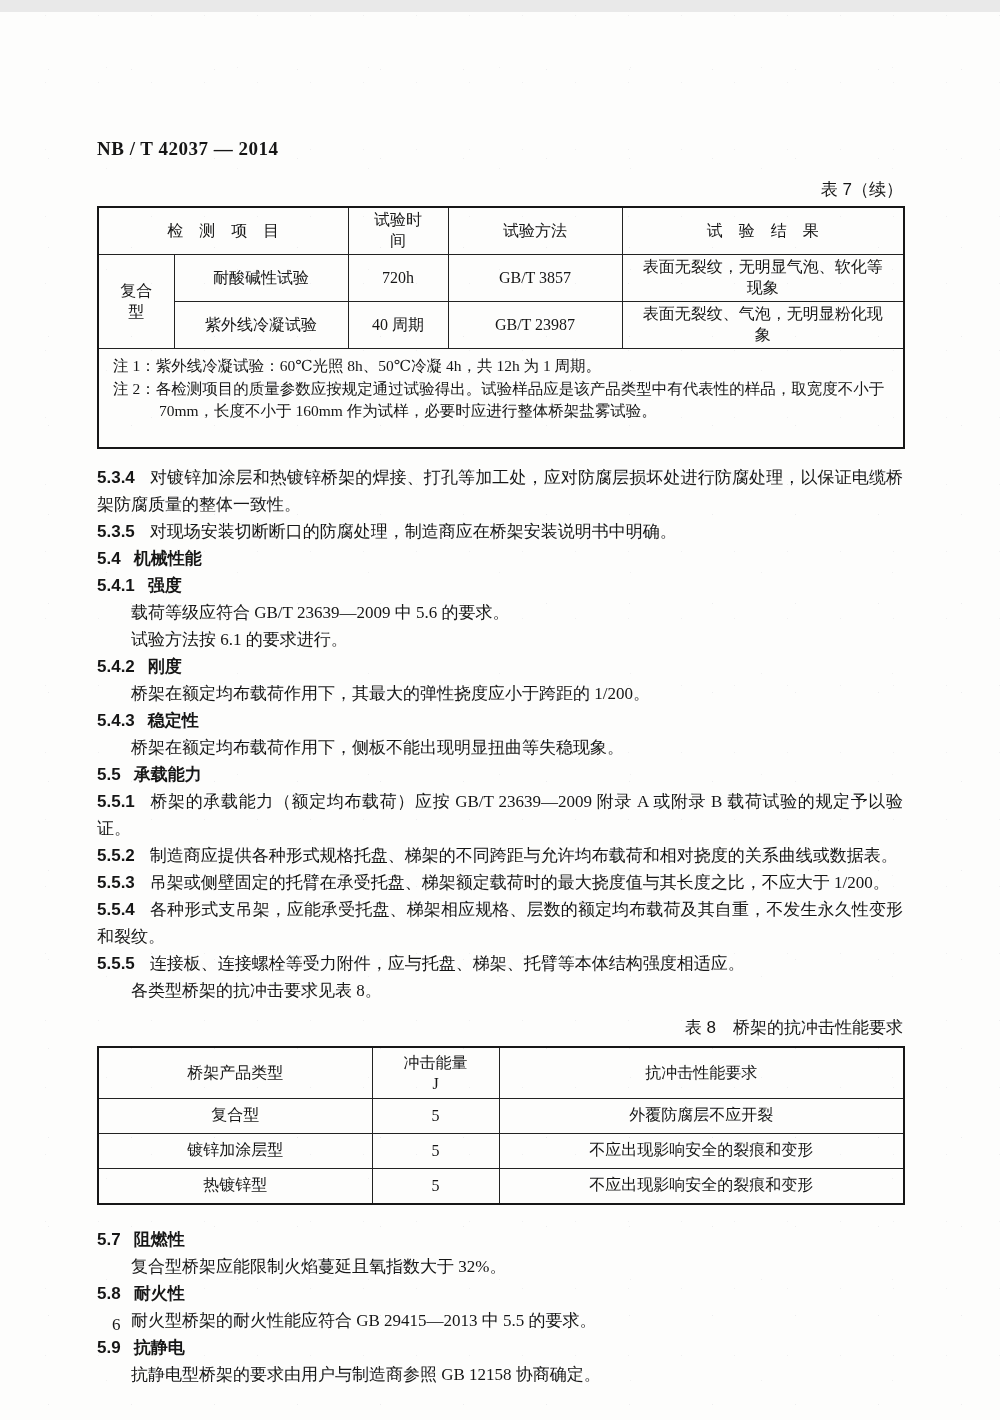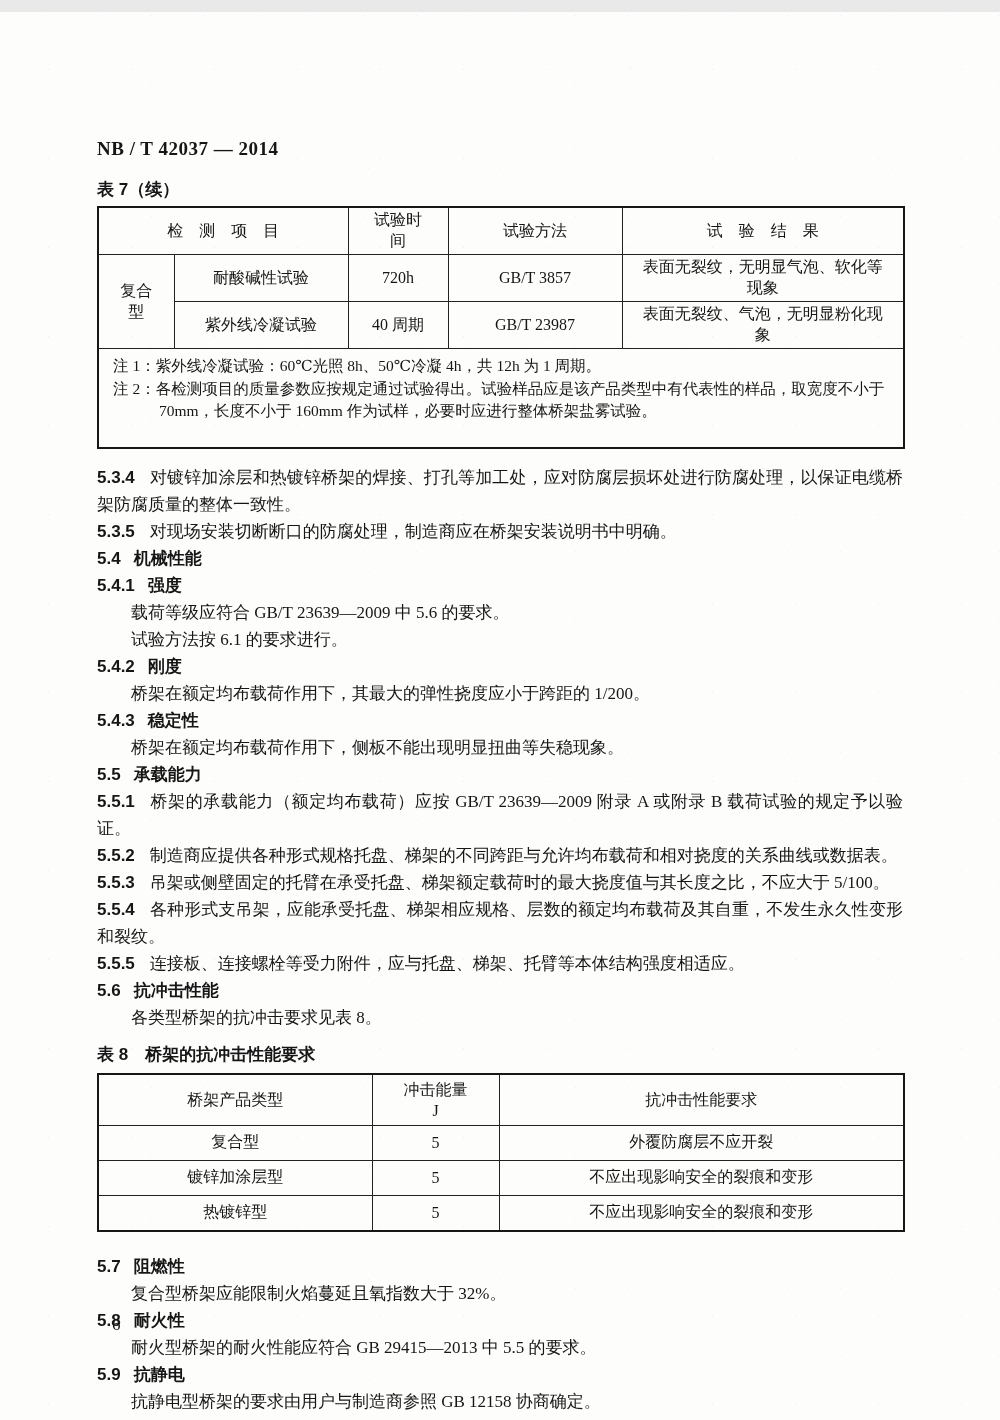--- a/index.html
+++ b/index.html
@@ -19,23 +19,23 @@
     overflow:hidden;
     box-sizing:border-box;
     padding:126px 97px 0 97px;
   }
   .content{width:806px;}
   .doc-number{
     font-family:"Liberation Serif","DejaVu Serif",serif;
     font-weight:bold;font-size:19px;letter-spacing:0.5px;
   }
   .table-caption{
-    text-align:left;
+    text-align:right;
     font-family:"Liberation Sans","DejaVu Sans",sans-serif;
-    font-weight:bold;font-size:17px;
+    font-weight:normal;font-size:17px;
   }
   .cap7{margin:18px 0 5px 0;}
   .cap8{margin:12px 0 7px 0;}
   table{border-collapse:collapse;table-layout:fixed;width:806px;
         border:2px solid #171717;}
   td{border:1px solid #222;text-align:center;vertical-align:middle;
      font-size:16px;padding:2px 18px;overflow:hidden;}
   .t7 .head td{height:38px;}
   .t7 .row td{height:30px;}
   .t8 .head td{height:46px;line-height:21px;}
@@ -118,24 +118,23 @@
       <p class="heading"><span class="cnum">5.4.1</span><span>强度</span></p>
       <p class="body-ind">载荷等级应符合 GB/T 23639—2009 中 5.6 的要求。</p>
       <p class="body-ind">试验方法按 6.1 的要求进行。</p>
       <p class="heading"><span class="cnum">5.4.2</span><span>刚度</span></p>
       <p class="body-ind">桥架在额定均布载荷作用下，其最大的弹性挠度应小于跨距的 1/200。</p>
       <p class="heading"><span class="cnum">5.4.3</span><span>稳定性</span></p>
       <p class="body-ind">桥架在额定均布载荷作用下，侧板不能出现明显扭曲等失稳现象。</p>
       <p class="heading"><span class="cnum">5.5</span><span>承载能力</span></p>
       <p class="clause"><span class="cnum">5.5.1</span><span>桥架的承载能力（额定均布载荷）应按 GB/T 23639—2009 附录 A 或附录 B 载荷试验的规定予以验证。</span></p>
       <p class="clause"><span class="cnum">5.5.2</span><span>制造商应提供各种形式规格托盘、梯架的不同跨距与允许均布载荷和相对挠度的关系曲线或数据表。</span></p>
-      <p class="clause"><span class="cnum">5.5.3</span><span>吊架或侧壁固定的托臂在承受托盘、梯架额定载荷时的最大挠度值与其长度之比，不应大于 5/100。</span></p>
+      <p class="clause"><span class="cnum">5.5.3</span><span>吊架或侧壁固定的托臂在承受托盘、梯架额定载荷时的最大挠度值与其长度之比，不应大于 1/200。</span></p>
       <p class="clause"><span class="cnum">5.5.4</span><span>各种形式支吊架，应能承受托盘、梯架相应规格、层数的额定均布载荷及其自重，不发生永久性变形和裂纹。</span></p>
       <p class="clause"><span class="cnum">5.5.5</span><span>连接板、连接螺栓等受力附件，应与托盘、梯架、托臂等本体结构强度相适应。</span></p>
-      <p class="heading"><span class="cnum">5.6</span><span>抗冲击性能</span></p>
       <p class="body-ind">各类型桥架的抗冲击要求见表 8。</p>
     </div>
 
     <div class="table-caption cap8">表 8　桥架的抗冲击性能要求</div>
 
     <table class="t8">
       <colgroup>
         <col style="width:274px">
           <col style="width:127px">
           <col style="width:405px">

